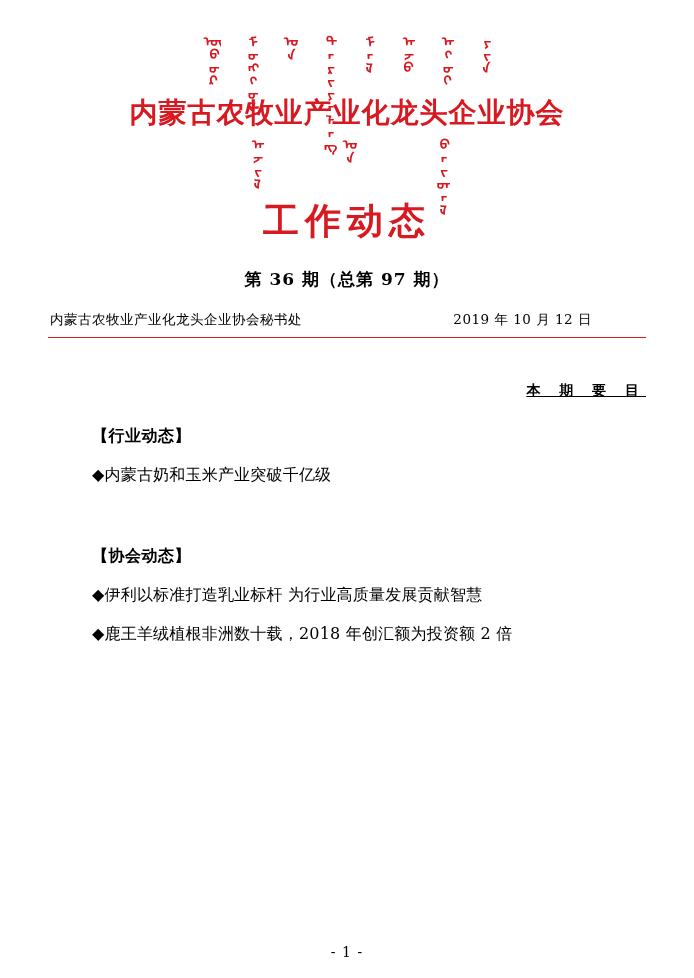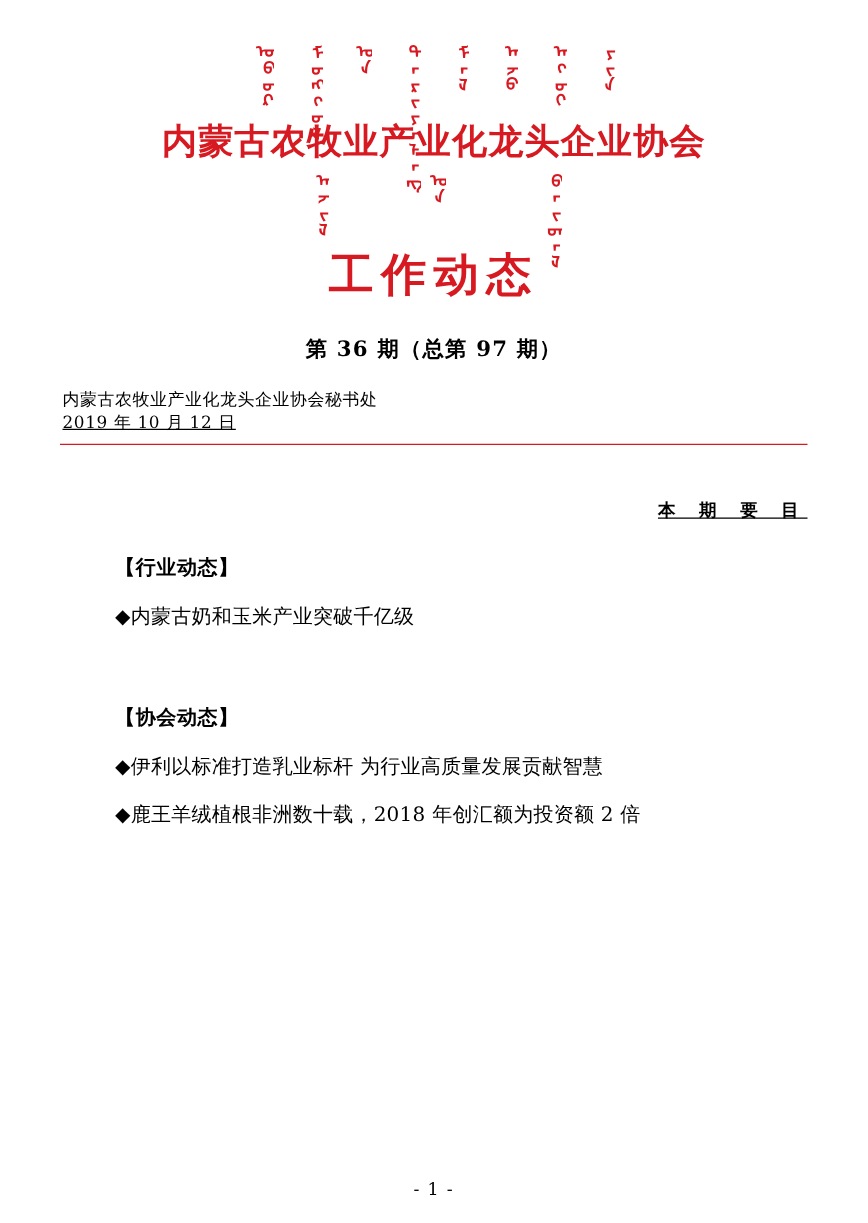--- a/index.html
+++ b/index.html
@@ -88,23 +88,22 @@
   
   .meta-line {
     display: flex;
     justify-content: space-between;
     align-items: baseline;
     font-family: "DejaVu Serif", serif;
     font-size: 13.5px;
     letter-spacing: 0.5px;
     margin-top: 20px;
     padding: 0 6px 0 2px;
-    flex-direction: column;
-  }
-  .meta-right { padding-right: 48px; text-decoration: underline; }
+  }
+  .meta-right { padding-right: 48px; }
 
   .red-rule {
     border: none;
     border-top: 1.6px solid #d71921;
     margin: 8px 0 0 0;
     height: 0;
   }
 
   
   .contents-heading {

